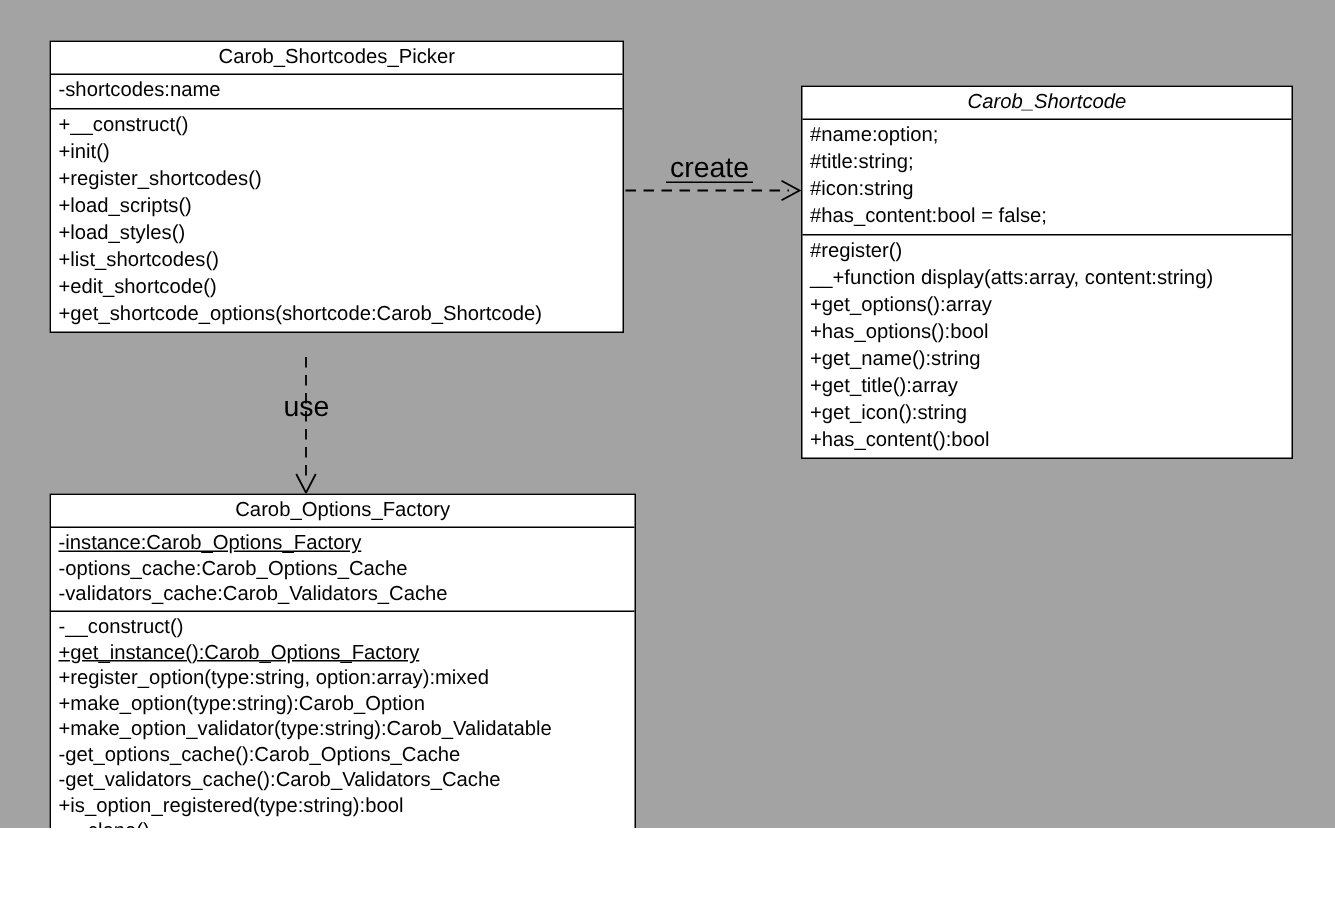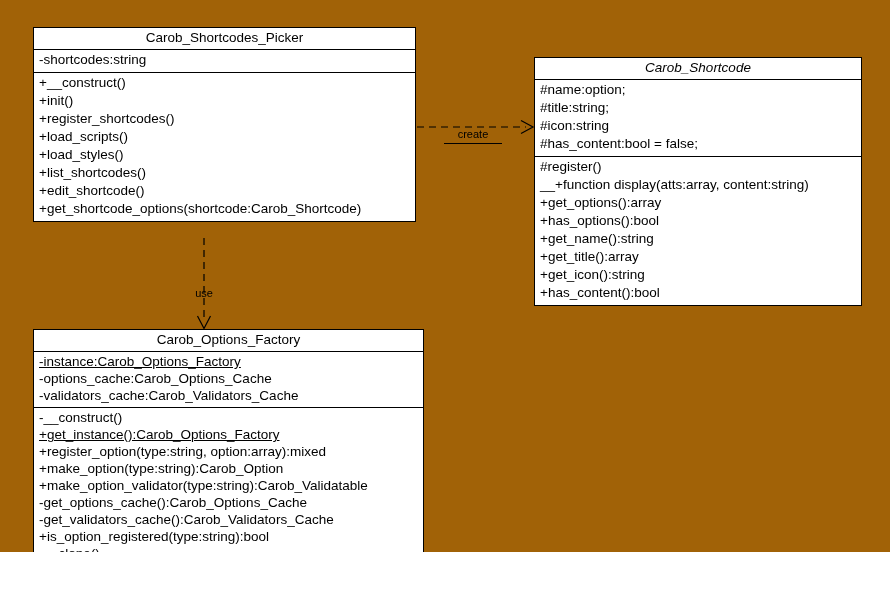--- a/index.html
+++ b/index.html
@@ -4,21 +4,21 @@
 <style>
   html, body {
     margin: 0;
     padding: 0;
     background: #ffffff;
   }
   #canvas {
     position: relative;
     width: 890px;
     height: 552px;
-    background: #a16207;
+    background: #a3a3a3;
     font-family: "Liberation Sans", "DejaVu Sans", sans-serif;
     color: #000000;
     overflow: hidden;
   }
   .class-box {
     position: absolute;
     box-sizing: border-box;
     border: 1px solid #000000;
     background: #ffffff;
     font-size: 13.5px;
@@ -44,25 +44,24 @@
   #box-shortcode { left: 534px; top: 12px;  width: 328px; margin-top: 45px; }
   #box-factory { left: 33px;  top: 329px; width: 391px; }
   #box-factory .member { line-height: 17px; }
   #arrow-layer {
     position: absolute;
     left: 0; top: 0;
     pointer-events: none;
   }
   .rel-label {
     position: absolute;
-    font-size: 11px;
+    font-size: 19px;
     line-height: 17px;
     text-align: center;
     white-space: nowrap;
-    margin-top: 22px;
   }
   #label-create {
     left: 444px;
     top: 104px;
     width: 58px;
     border-bottom: 1px solid #000000;
   }
   #label-use {
     left: 189px;
     top: 263px;
@@ -81,21 +80,21 @@
     </g>
     <g stroke="#000000" stroke-width="1.2" fill="none">
       <line x1="204" y1="238" x2="204" y2="319" stroke-dasharray="7,5"></line>
       <polyline points="197.5,316 204,328.5 210.5,316"></polyline>
     </g>
   </svg>
 
   <div class="class-box" id="box-picker">
     <div class="class-title">Carob_Shortcodes_Picker</div>
     <div class="compartment attrs">
-        <div class="member">-shortcodes:string</div>
+        <div class="member">-shortcodes:name</div>
       </div>
     <div class="compartment methods">
         <div class="member">+__construct()</div>
         <div class="member">+init()</div>
         <div class="member">+register_shortcodes()</div>
         <div class="member">+load_scripts()</div>
         <div class="member">+load_styles()</div>
         <div class="member">+list_shortcodes()</div>
         <div class="member">+edit_shortcode()</div>
         <div class="member">+get_shortcode_options(shortcode:Carob_Shortcode)</div>

